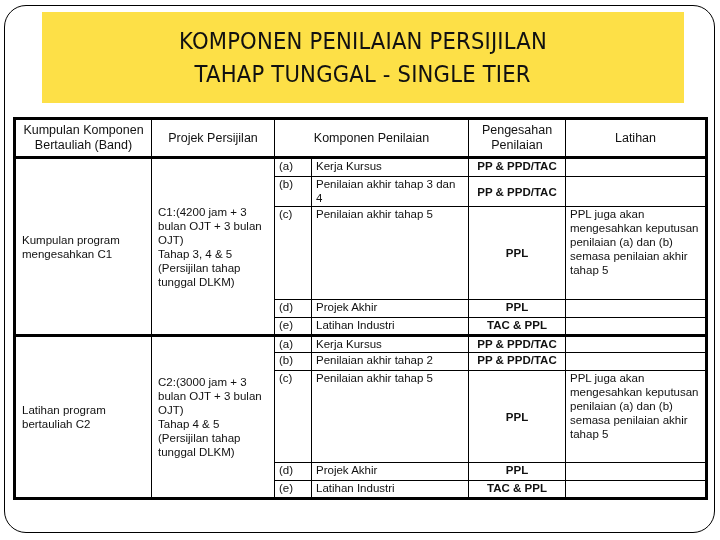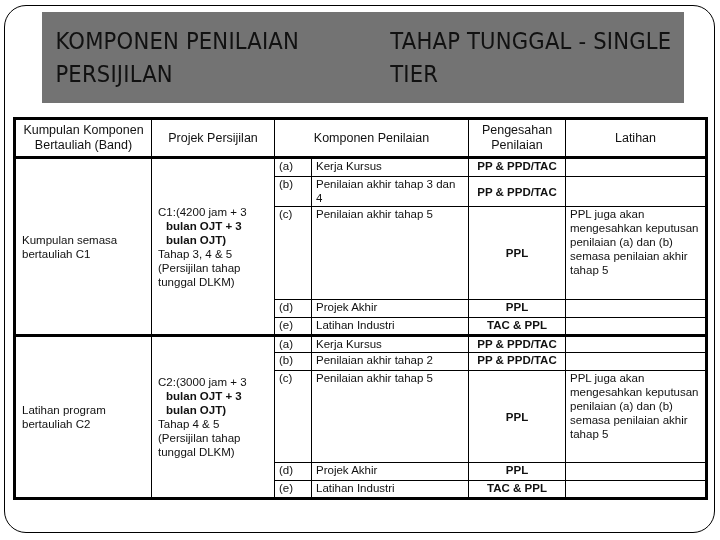--- a/index.html
+++ b/index.html
@@ -1,33 +1,33 @@
 <!DOCTYPE html>
 <html><head>
 <meta charset="utf-8">
 <style>
   html, body { margin:0; padding:0; background:#ffffff; }
   body { width:720px; height:540px; position:relative; overflow:hidden;
          font-family:"Liberation Sans", sans-serif; }
   .slide-frame { position:absolute; left:4px; top:5px; width:711px; height:528px;
          border:1.5px solid #000; border-radius:22px; box-sizing:border-box; }
   .title-banner { position:absolute; left:42px; top:12px; width:642px; height:91px;
-         background:#737373; display:flex; flex-direction:row; align-items:center;
+         background:#fde047; display:flex; flex-direction:column; align-items:center;
          justify-content:center; }
   .title-line { font-family:"DejaVu Sans", sans-serif; font-size:23px; color:#111;
          letter-spacing:0.2px; line-height:33px; transform:scaleX(0.92); }
   table.assess { position:absolute; left:13px; top:117px; width:692px; border-collapse:collapse;
          border:3px solid #000; table-layout:fixed; font-size:11.5px; color:#111; }
   table.assess td, table.assess th { border:1px solid #000; padding:0 4px; vertical-align:top;
          line-height:14px; }
   table.assess th { font-weight:normal; text-align:center; vertical-align:middle; font-size:12.5px;
          border-bottom:3px solid #000; height:36px; line-height:15px; }
   .band-cell { vertical-align:middle !important; padding-left:6px !important; }
   .stage-cell { vertical-align:middle !important; padding-left:6px !important; }
-  .stage-bold { font-weight:bold;margin-left:8px; }
+  .stage-bold { font-weight:normal; }
   .center { text-align:center;font-weight:bold; }
   .mid { vertical-align:middle !important; }
   tr.group-end td { border-bottom:3px solid #000; }
   .code { text-align:left; }
 </style>
 </head>
 <body>
 
 <div class="slide-frame"></div>
 
@@ -50,21 +50,21 @@
       <th>Kumpulan Komponen Bertauliah (Band)</th>
       <th>Projek Persijilan</th>
       <th colspan="2">Komponen Penilaian</th>
       <th>Pengesahan Penilaian</th>
       <th>Latihan</th>
     </tr>
   </thead>
   <tbody>
 
     <tr style="height:19px">
-      <td rowspan="5" class="band-cell group-end-cell" style="border-bottom:3px solid #000">Kumpulan semasa bertauliah C1</td>
+      <td rowspan="5" class="band-cell group-end-cell" style="border-bottom:3px solid #000">Kumpulan program mengesahkan C1</td>
       <td rowspan="5" class="stage-cell" style="border-bottom:3px solid #000">
         <div>C1:(4200 jam + 3</div>
         <div class="stage-bold">bulan OJT + 3 bulan OJT)</div>
         <div>Tahap 3, 4 &amp; 5 (Persijilan tahap tunggal DLKM)</div>
       </td>
       <td class="code">(a)</td>
       <td>Kerja Kursus</td>
       <td class="center">PP &amp; PPD/TAC</td>
       <td></td>
     </tr>

